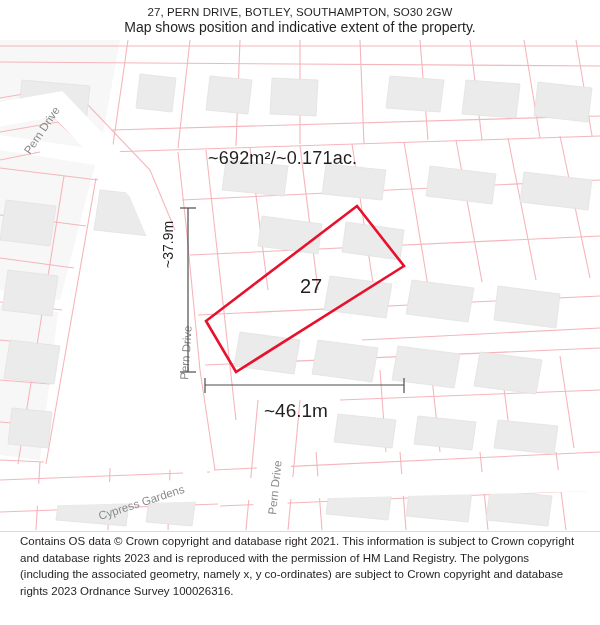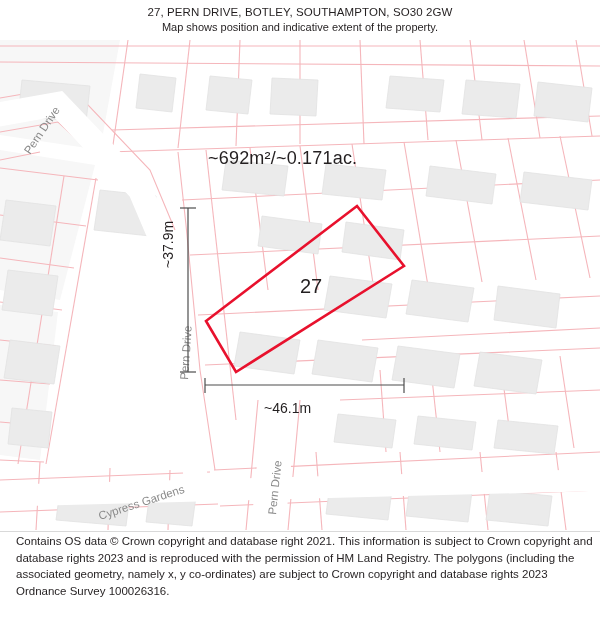--- a/index.html
+++ b/index.html
@@ -24,21 +24,21 @@
     text-align: center;
     padding-top: 5px;
   }
   .title {
     font-size: 11.5px;
     line-height: 15px;
     color: #231f20;
     letter-spacing: 0.1px;
   }
   .subtitle {
-    font-size: 11px;
+    font-size: 14px;
     line-height: 15px;
     color: #231f20;
   }
   
   .map {
     position: absolute;
     top: 40px; left: 0;
     width: 600px; height: 490px;
     background: #ffffff;
     overflow: hidden;
@@ -57,43 +57,42 @@
     position: absolute;
     left: 300px;
     top: 235px;
     font-size: 20px;
     color: #231f20;
   }
   .dim-horizontal {
     position: absolute;
     left: 264px;
     top: 360px;
-    font-size: 14px;
+    font-size: 19px;
     color: #231f20;
   }
   .dim-vertical {
     position: absolute;
     left: 160px;
     top: 228px;
     font-size: 14px;
     color: #231f20;
     transform: rotate(-90deg);
     transform-origin: left top;
     white-space: nowrap;
   }
   
   .footer {
     position: absolute;
     left: 0; right: 0;
     top: 533px;
-    padding: 0 5px;
+    padding: 0 20px;
     font-size: 11.5px;
     line-height: 16.5px;
     color: #231f20;
-    margin-left: 11px;
   }
   .footer p { margin: 0; }
   .topline {
     position: absolute;
     top: 531px; left: 0; right: 0;
     height: 1px;
     background: #d9d9d9;
   }
 </style>
 </head>

